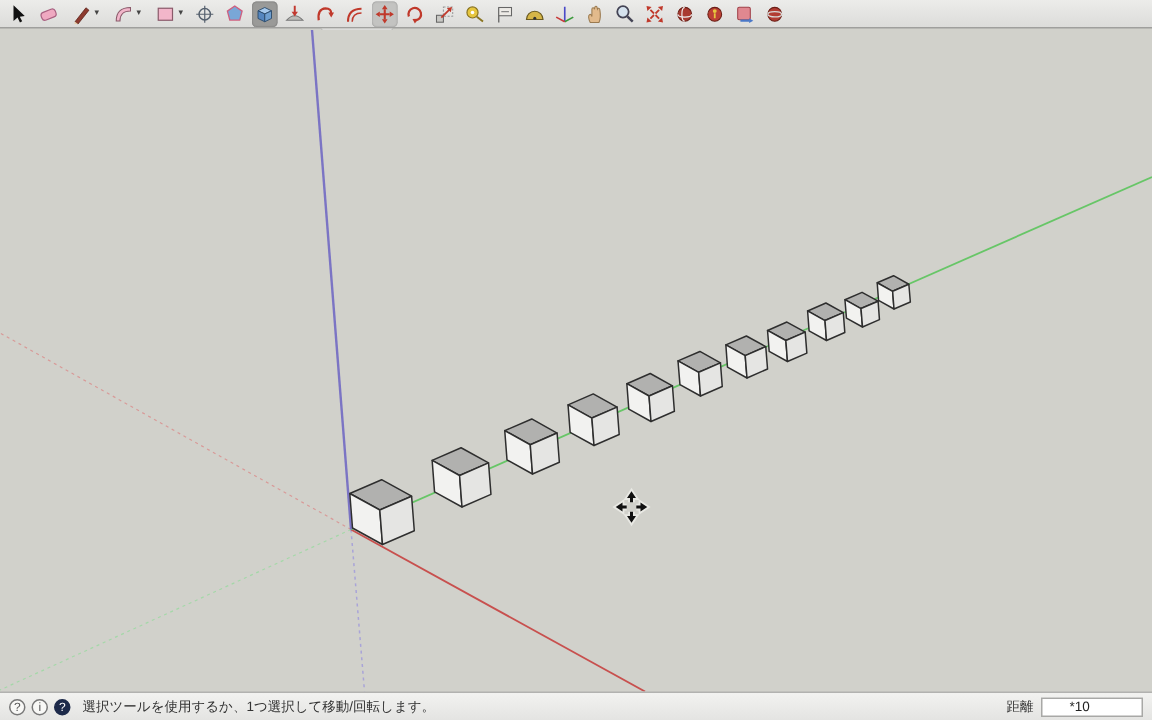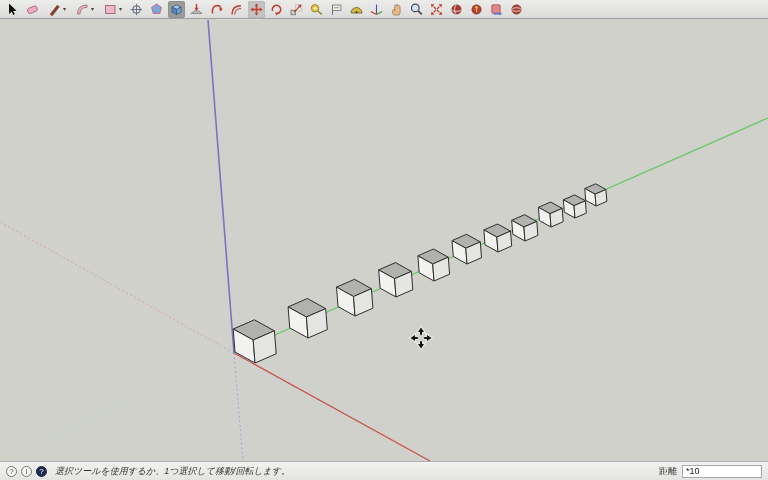--- a/index.html
+++ b/index.html
@@ -29,25 +29,25 @@
   .viewport svg { display:block; }
 
   
   .statusbar { position:absolute; left:0; top:461px; width:768px; height:19px;
     background:linear-gradient(#f2f2f0,#e4e4e2); border-top:1px solid #b2b2b0;
     display:flex; align-items:center; padding:0 6px; font-size:9px; color:#333; }
   .sb-icon { width:11px; height:11px; border-radius:50%; border:1px solid #777;
     color:#555; font-size:8px; line-height:9px; text-align:center; margin-right:4px;
     background:#f8f8f6; flex:0 0 auto; }
   .sb-icon.filled { background:#1d2a4a; color:#fff; border-color:#1d2a4a; }
-  .sb-msg { margin-left:4px; white-space:nowrap; overflow:hidden;font-style:italic; }
+  .sb-msg { margin-left:4px; white-space:nowrap; overflow:hidden; }
   .sb-right { margin-left:auto; display:flex; align-items:flex-end; gap:5px; }
   .sb-label { color:#333; }
-  .sb-input { width:80px; height:13px; border:1px solid #a8a8a6; background:#fff;
-    font-size:9px; font-family:"Liberation Sans",sans-serif; color:#222; padding:0 3px; }
+  .sb-input { width:68px; height:13px; border:1px solid #a8a8a6; background:#fff;
+    font-size:9px; font-family:"Liberation Sans",sans-serif; color:#222; padding:0 18px; }
 </style>
 </head>
 <body>
 
 <div class="app">
 
   <div class="toolbar" id="toolbar">
       <button class="tb">
         <svg width="15" height="15" viewBox="0 0 15 15">
           <polygon points="4,1.5 4,12 6.7,9.7 8.3,13 9.8,12.2 8.2,9.1 11.5,8.7" fill="#111"></polygon>

